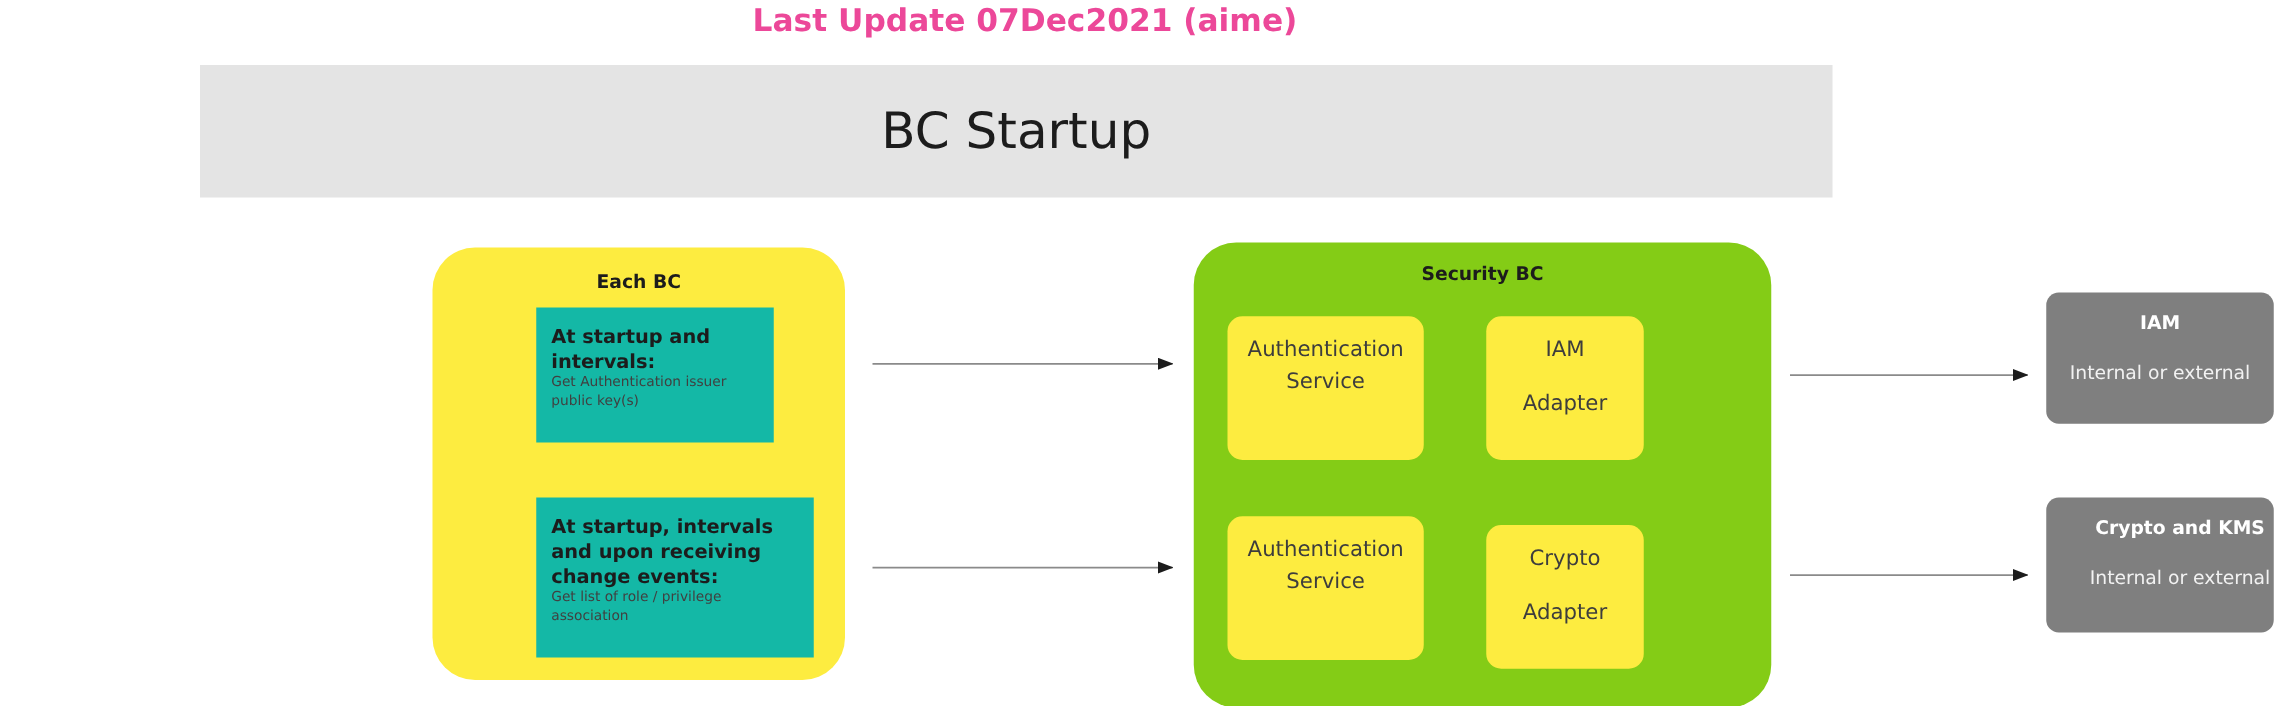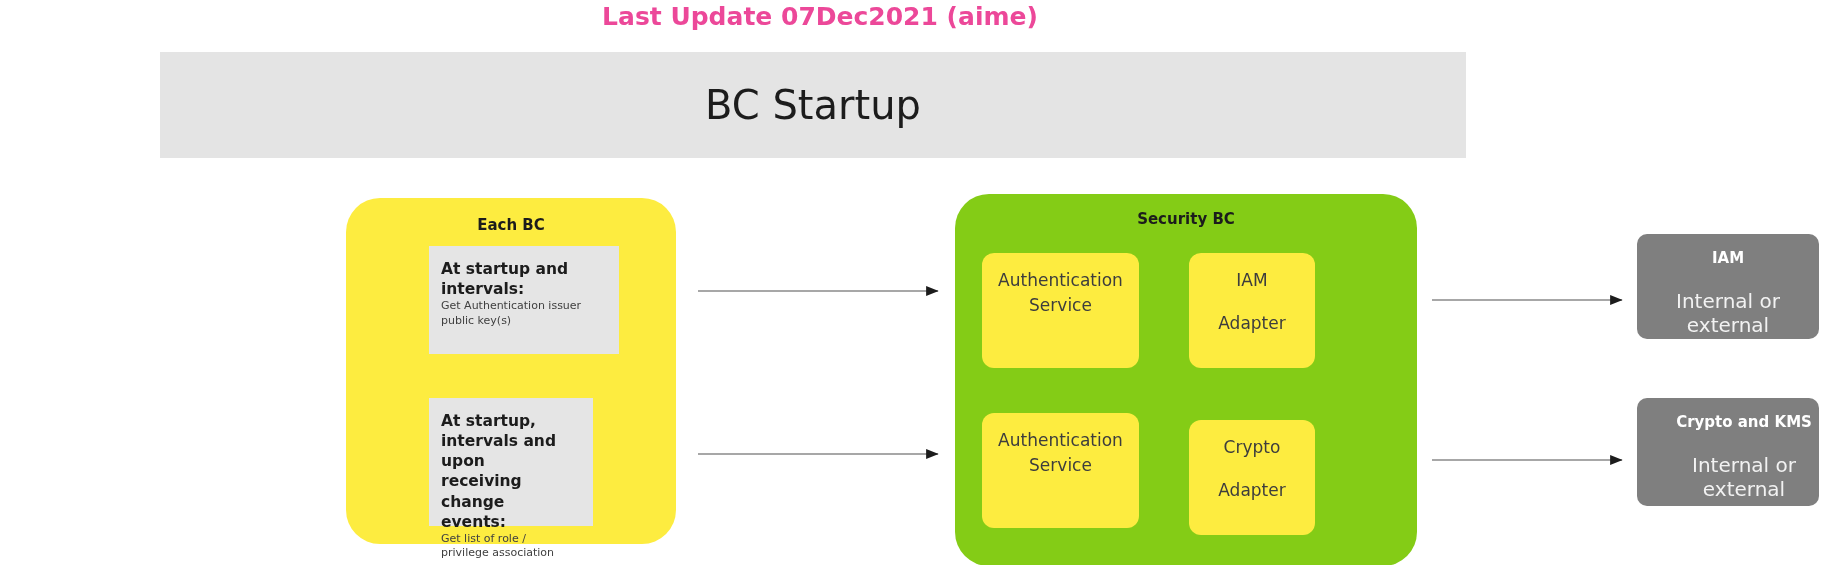--- a/index.html
+++ b/index.html
@@ -71,34 +71,34 @@
     top: 18px;
     width: 100%;
     text-align: center;
     font-size: 15px;
     font-weight: bold;
     color: #1c1c1c;
   }
 
   .note-card {
     position: absolute;
-    background: #e5e5e5;
+    background: #14b8a6;
     box-sizing: border-box;
     padding: 13px 28px 12px 12px;
   }
   .note-card-1 {
     left: 83px;
     top: 48px;
     width: 190px;
     height: 108px;
   }
   .note-card-2 {
     left: 83px;
     top: 200px;
-    width: 164px;
+    width: 222px;
     height: 128px;
   }
   .note-heading {
     font-size: 15.5px;
     font-weight: bold;
     color: #1c1c1c;
     line-height: 1.30;
   }
   .note-body {
     font-size: 11px;
@@ -160,21 +160,21 @@
   .ext-iam    { left: 1637px; top: 234px; width: 182px; height: 105px; }
   .ext-crypto { left: 1637px; top: 398px; width: 182px; height: 108px; padding-left: 32px; }
   .ext-title {
     font-size: 15px;
     font-weight: bold;
     color: #ffffff;
     line-height: 1.2;
   }
   .ext-sub {
     margin-top: 22px;
-    font-size: 20px;
+    font-size: 15px;
     font-weight: 400;
     color: #f2f2f2;
     line-height: 1.2;
   }
 
   
   .arrow-svg {
     position: absolute;
     left: 0; top: 0;
     width: 1829px;

